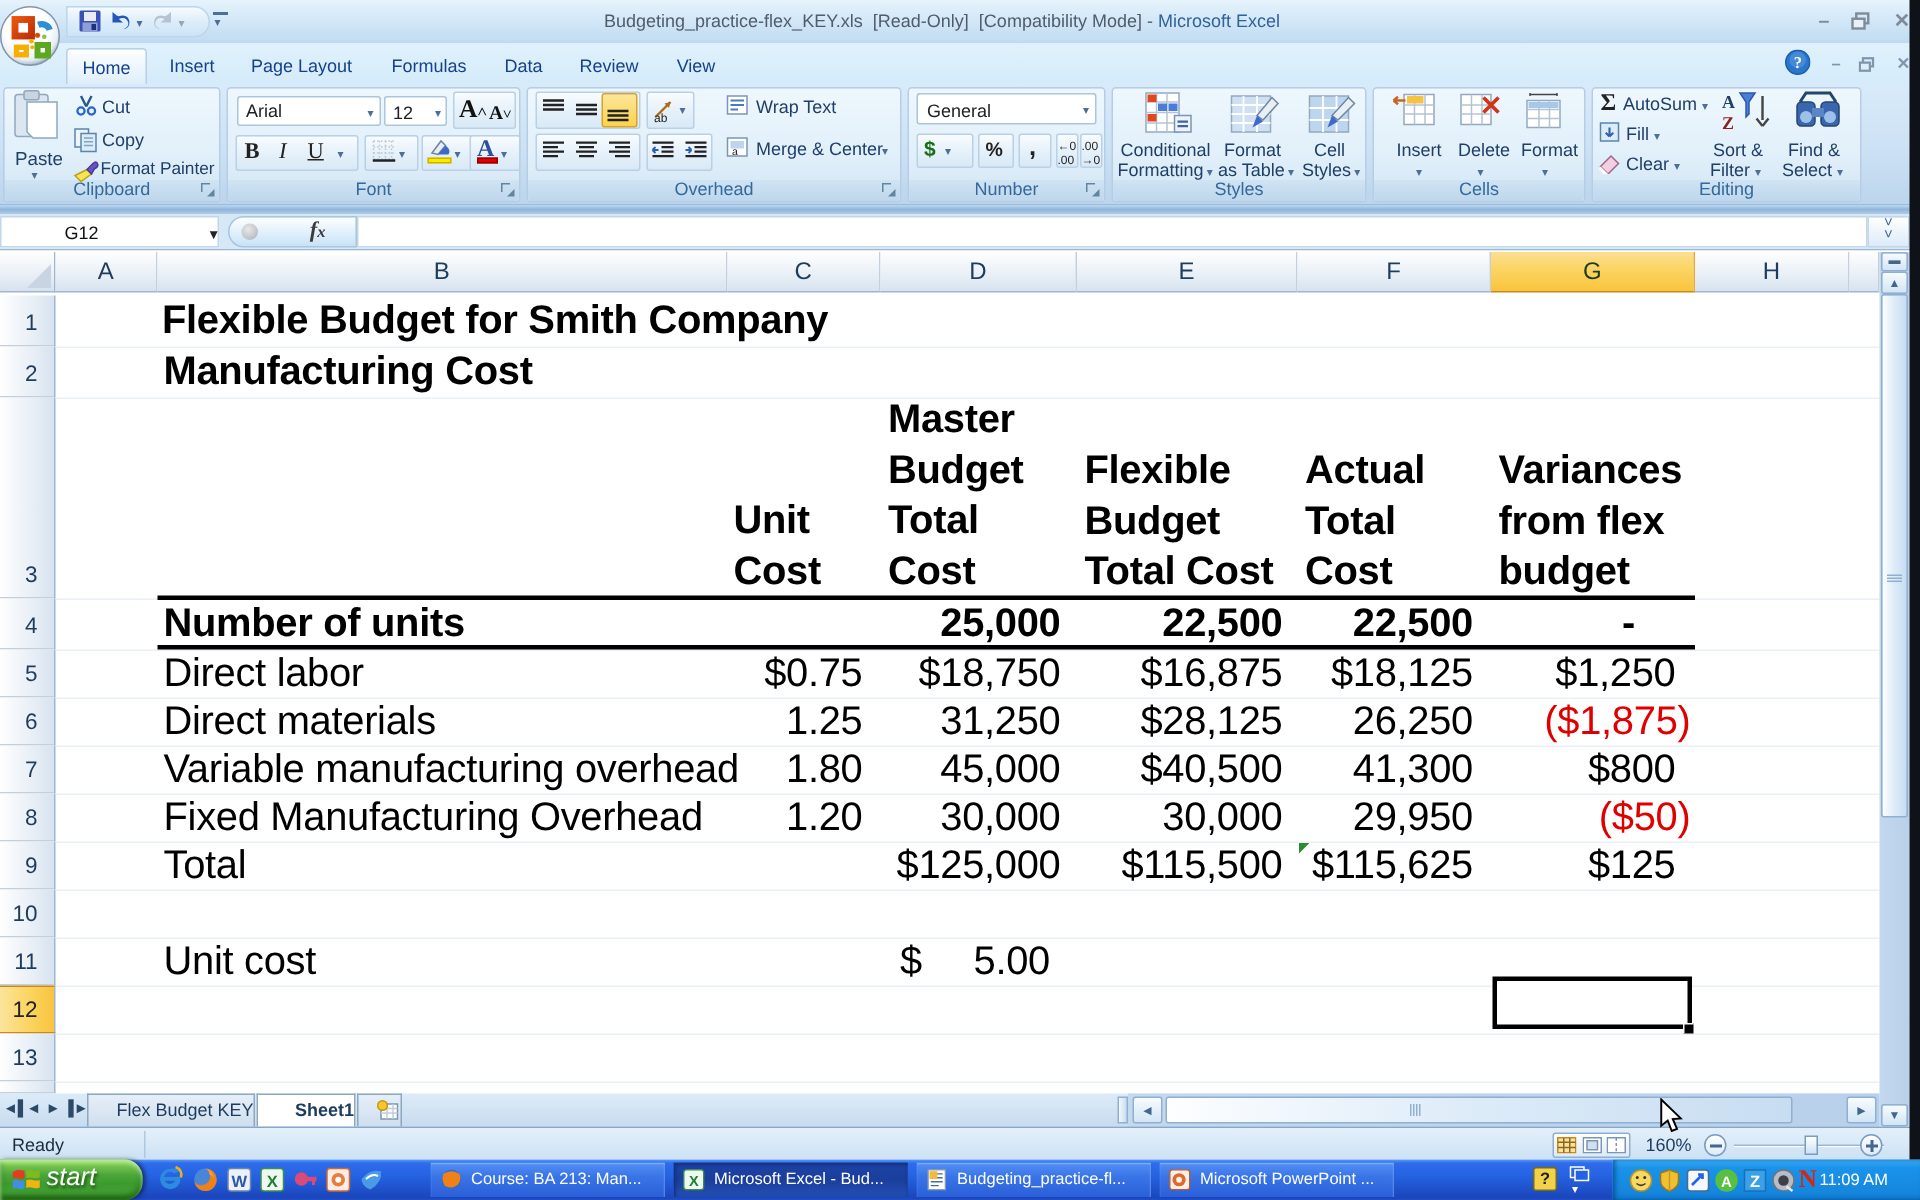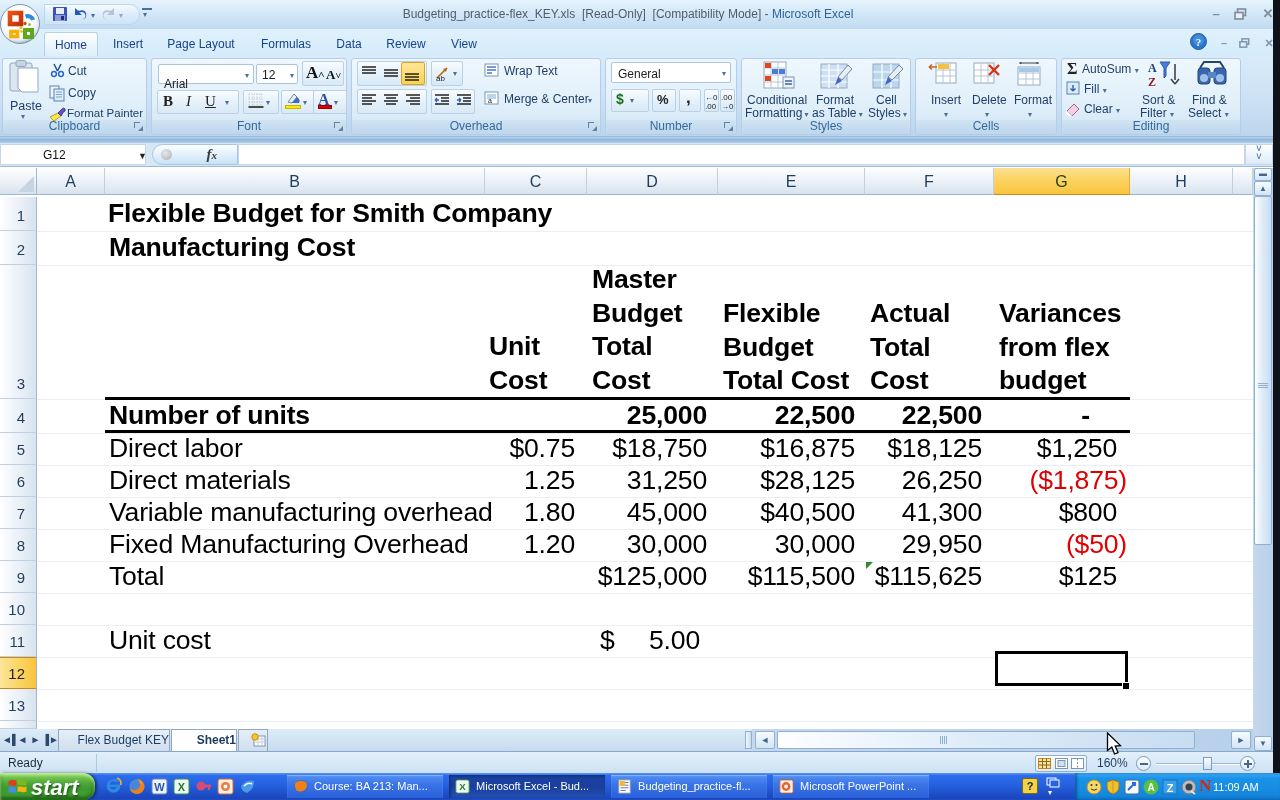--- a/index.html
+++ b/index.html
@@ -167,21 +167,21 @@
 <svg class="abs" style="left:48px;top:105px;" width="19" height="19" viewBox="0 0 19 19">
  <path d="M2 12 L10 8 L13 11 L6 16 Z" fill="#f7e64e" stroke="#b9a21e"></path>
  <path d="M10 8 L14 4 Q16 2 17 4 Q18 6 15 7.5 L13 11 Z" fill="#6a51c2" stroke="#4a3a92"></path>
 </svg>
 <div class="abs rtxt" style="left:67px;top:107px;font-size:11.5px;">Format Painter</div>
 
 <div class="abs rgroup" style="left:151px;width:196px;">
  <div class="rglabel">Font</div>
       <div class="launcher"></div>
 </div>
-<div class="abs combo" style="left:158px;top:64px;width:96px;height:20px;padding:12px 0 0 5px;">Arial<span class="abs da" style="right:4px;top:6px;">▾</span></div>
+<div class="abs combo" style="left:158px;top:64px;width:96px;height:20px;padding:2px 0 0 5px;">Arial<span class="abs da" style="right:4px;top:6px;">▾</span></div>
 <div class="abs combo" style="left:256px;top:64px;width:42px;height:20px;padding:3px 0 0 5px;">12<span class="abs da" style="right:3px;top:6px;">▾</span></div>
 <div class="abs smbtn" style="left:302px;top:61px;width:42px;height:25px;"></div>
 <div class="abs" style="left:306px;top:63px;font-family:'Liberation Serif';font-size:17px;font-weight:bold;color:#111;">A<span style="font-size:11px;">˄</span></div>
 <div class="abs" style="left:326px;top:67px;font-family:'Liberation Serif';font-size:13px;font-weight:bold;color:#111;">A<span style="font-size:10px;">˅</span></div>
 <div class="abs smbtn" style="left:157px;top:90px;width:82px;height:24px;"></div>
 <div class="abs" style="left:163px;top:93px;font-family:'Liberation Serif';font-size:15px;font-weight:bold;color:#222;">B</div>
 <div class="abs" style="left:186px;top:93px;font-family:'Liberation Serif';font-size:15px;font-style:italic;color:#222;">I</div>
 <div class="abs" style="left:205px;top:93px;font-family:'Liberation Serif';font-size:15px;text-decoration:underline;color:#222;">U</div>
 <div class="abs da" style="left:225px;top:98px;">▾</div>
 <div class="abs smbtn" style="left:243px;top:90px;width:36px;height:24px;"></div>
@@ -548,21 +548,21 @@
 
 <div id="taskbar" class="abs">
 
  <div class="abs" style="left:0;top:0;width:95px;height:27px;background:linear-gradient(#8ed858 0%,#4aa43a 40%,#3c9a2e 60%,#46a436 85%,#2e7c22 100%);border-radius:0 12px 12px 0;box-shadow:inset 0 2px 3px #c2eea2, inset 0 -3px 4px #1e6414, 2px 0 3px rgba(0,0,20,.5);"></div>
  <svg class="abs" style="left:7px;top:4px;" width="21" height="19" viewBox="0 0 21 19">
   <path d="M1.5 4.5 Q4 2.2 6.5 3 Q8 3.5 9.3 3.2 L9.3 8.7 Q6.5 9.3 4.5 8.5 Q3 8 1.5 8.8 Z" fill="#e03e1e"></path>
   <path d="M10.5 3 Q13 2.4 15 3.1 Q17.5 3.9 19.5 3 L19.5 8 Q17 9 15 8.3 Q12.5 7.5 10.5 8.5 Z" fill="#7db921"></path>
   <path d="M1.5 10 Q3.5 9.2 5.5 9.9 Q7.5 10.6 9.3 10 L9.3 15.3 Q7 16.2 5 15.4 Q3 14.7 1.5 15.5 Z" fill="#3f8ee8"></path>
   <path d="M10.5 9.8 Q13 9 15 9.7 Q17.5 10.5 19.5 9.6 L19.5 14.6 Q17 15.6 14.8 14.9 Q12.5 14.2 10.5 15 Z" fill="#f2b410"></path>
  </svg>
- <div class="abs" style="left:31px;top:2px;font-size:22px;font-weight:bold;font-style:italic;color:#fff;text-shadow:1px 2px 2px #1e5c14;">start</div>
+ <div class="abs" style="left:31px;top:2px;font-size:17px;font-weight:normal;font-style:italic;color:#fff;text-shadow:1px 2px 2px #1e5c14;">start</div>
 
  <svg class="abs" style="left:104px;top:4px;" width="19" height="18" viewBox="0 0 19 18">
   <path d="M9.5 2.2 a6.8 6.8 0 1 0 6.8 6.8 l-3 0 a4 4 0 1 1 -1.2 -3.7 l3.6 -1.4 a6.8 6.8 0 0 0 -6.2 -1.7 Z" fill="#2e8ae0"></path>
   <rect x="5" y="7.6" width="11" height="2.6" fill="#2e8ae0"></rect>
   <path d="M13 1 q5 2 3.6 7" stroke="#e8b020" stroke-width="1.7" fill="none"></path>
  </svg>
  <svg class="abs" style="left:128px;top:5px;" width="18" height="17" viewBox="0 0 18 17">
   <circle cx="9" cy="8.5" r="7.5" fill="#4a86d8"></circle>
   <path d="M9 1 a7.5 7.5 0 1 1 -7.4 9 a6 6 0 0 0 10 -6.5 q-1 -1.5 -2.6 -2.5 Z" fill="#f08018"></path>
   <path d="M9 1 q3 1.5 2.6 4 q2 .5 3 2.5 a7.5 7.5 0 0 0 -5.6 -6.5" fill="#fc9c34"></path>

